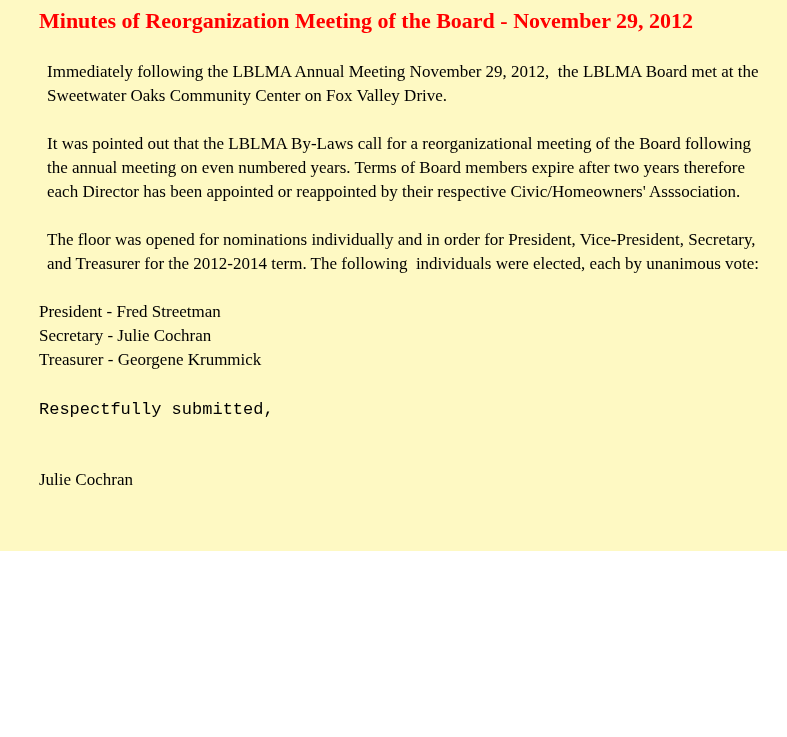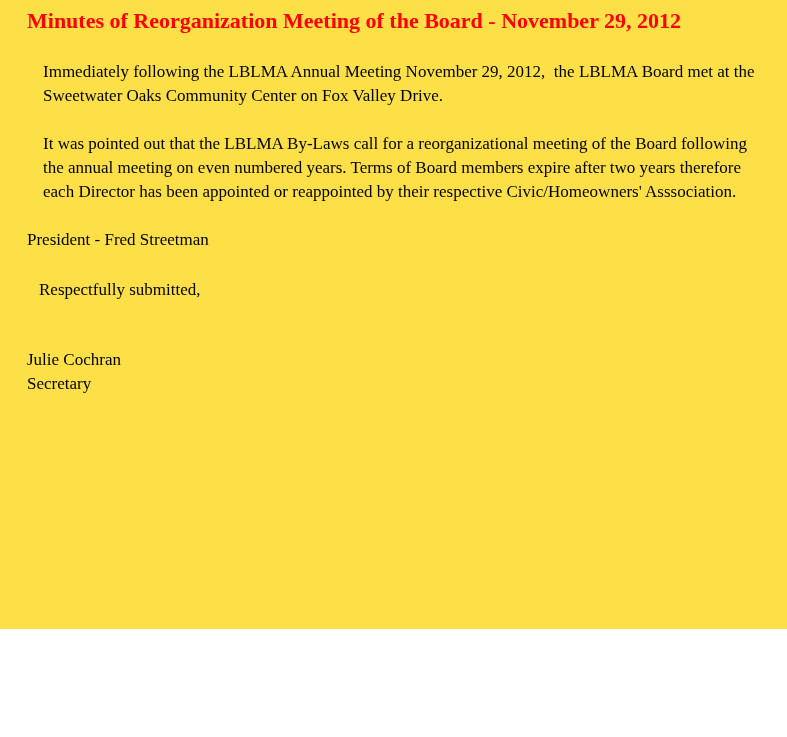--- a/index.html
+++ b/index.html
@@ -2,50 +2,51 @@
 <html><head>
 <meta charset="utf-8">
 <style>
   html, body {
     margin: 0;
     padding: 0;
     background: #ffffff;
   }
   .page {
     width: 787px;
-    height: 629px;
+    height: 551px;
     box-sizing: border-box;
-    background: #fde047;
-    padding: 8px 25px 0 27px;
+    background: #fef9c3;
+    padding: 8px 25px 0 39px;
     font-family: "Liberation Serif", "DejaVu Serif", serif;
     font-size: 17px;
     line-height: 24px;
     color: #000000;
     overflow: hidden;
   }
   .title {
     font-size: 22px;
     line-height: 26px;
     font-weight: bold;
     margin: 0 0 26px 0;
     white-space: nowrap;
   }
   .para {
-    margin: 0 0 24px 16px;
+    margin: 0 0 24px 8px;
     white-space: pre-wrap;
   }
   .officers {
     margin: 0 0 26px 0;
   }
   .officers .officer-line {
     white-space: pre-wrap;
   }
   .closing {
-    margin: 0 0 24px 12px;
+    margin: 0 0 24px 0;
     white-space: pre-wrap;
+    font-family: Liberation Mono, monospace;
   }
   .signature {
     margin-top: 46px;
     font-family: Liberation Serif, serif;
   }
   .signature div {
     white-space: pre-wrap;
   }
 </style>
 </head>
@@ -53,27 +54,29 @@
 
 <div class="page">
 
   <h1 class="title" style="color: rgb(255, 0, 0);">Minutes of Reorganization Meeting of the Board - November 29, 2012</h1>
 
   <p class="para">Immediately following the LBLMA Annual Meeting November 29, 2012,  the LBLMA Board met at the Sweetwater Oaks Community Center on Fox Valley Drive.</p>
 
 
   <p class="para">It was pointed out that the LBLMA By-Laws call for a reorganizational meeting of the Board following the annual meeting on even numbered years. Terms of Board members expire after two years therefore each Director has been appointed or reappointed by their respective Civic/Homeowners' Asssociation.</p>
 
+  <p class="para">The floor was opened for nominations individually and in order for President, Vice-President, Secretary, and Treasurer for the 2012-2014 term. The following  individuals were elected, each by unanimous vote:</p>
 
   <div class="officers">
     <div class="officer-line">President - Fred Streetman</div>
+    <div class="officer-line">Secretary - Julie Cochran</div>
+    <div class="officer-line">Treasurer - Georgene Krummick</div>
   </div>
 
 
 
   <p class="closing">Respectfully submitted,</p>
 
   <div class="signature">
     <div>Julie Cochran</div>
-    <div>Secretary</div>
   </div>
 
 </div>
 
 </body></html>

